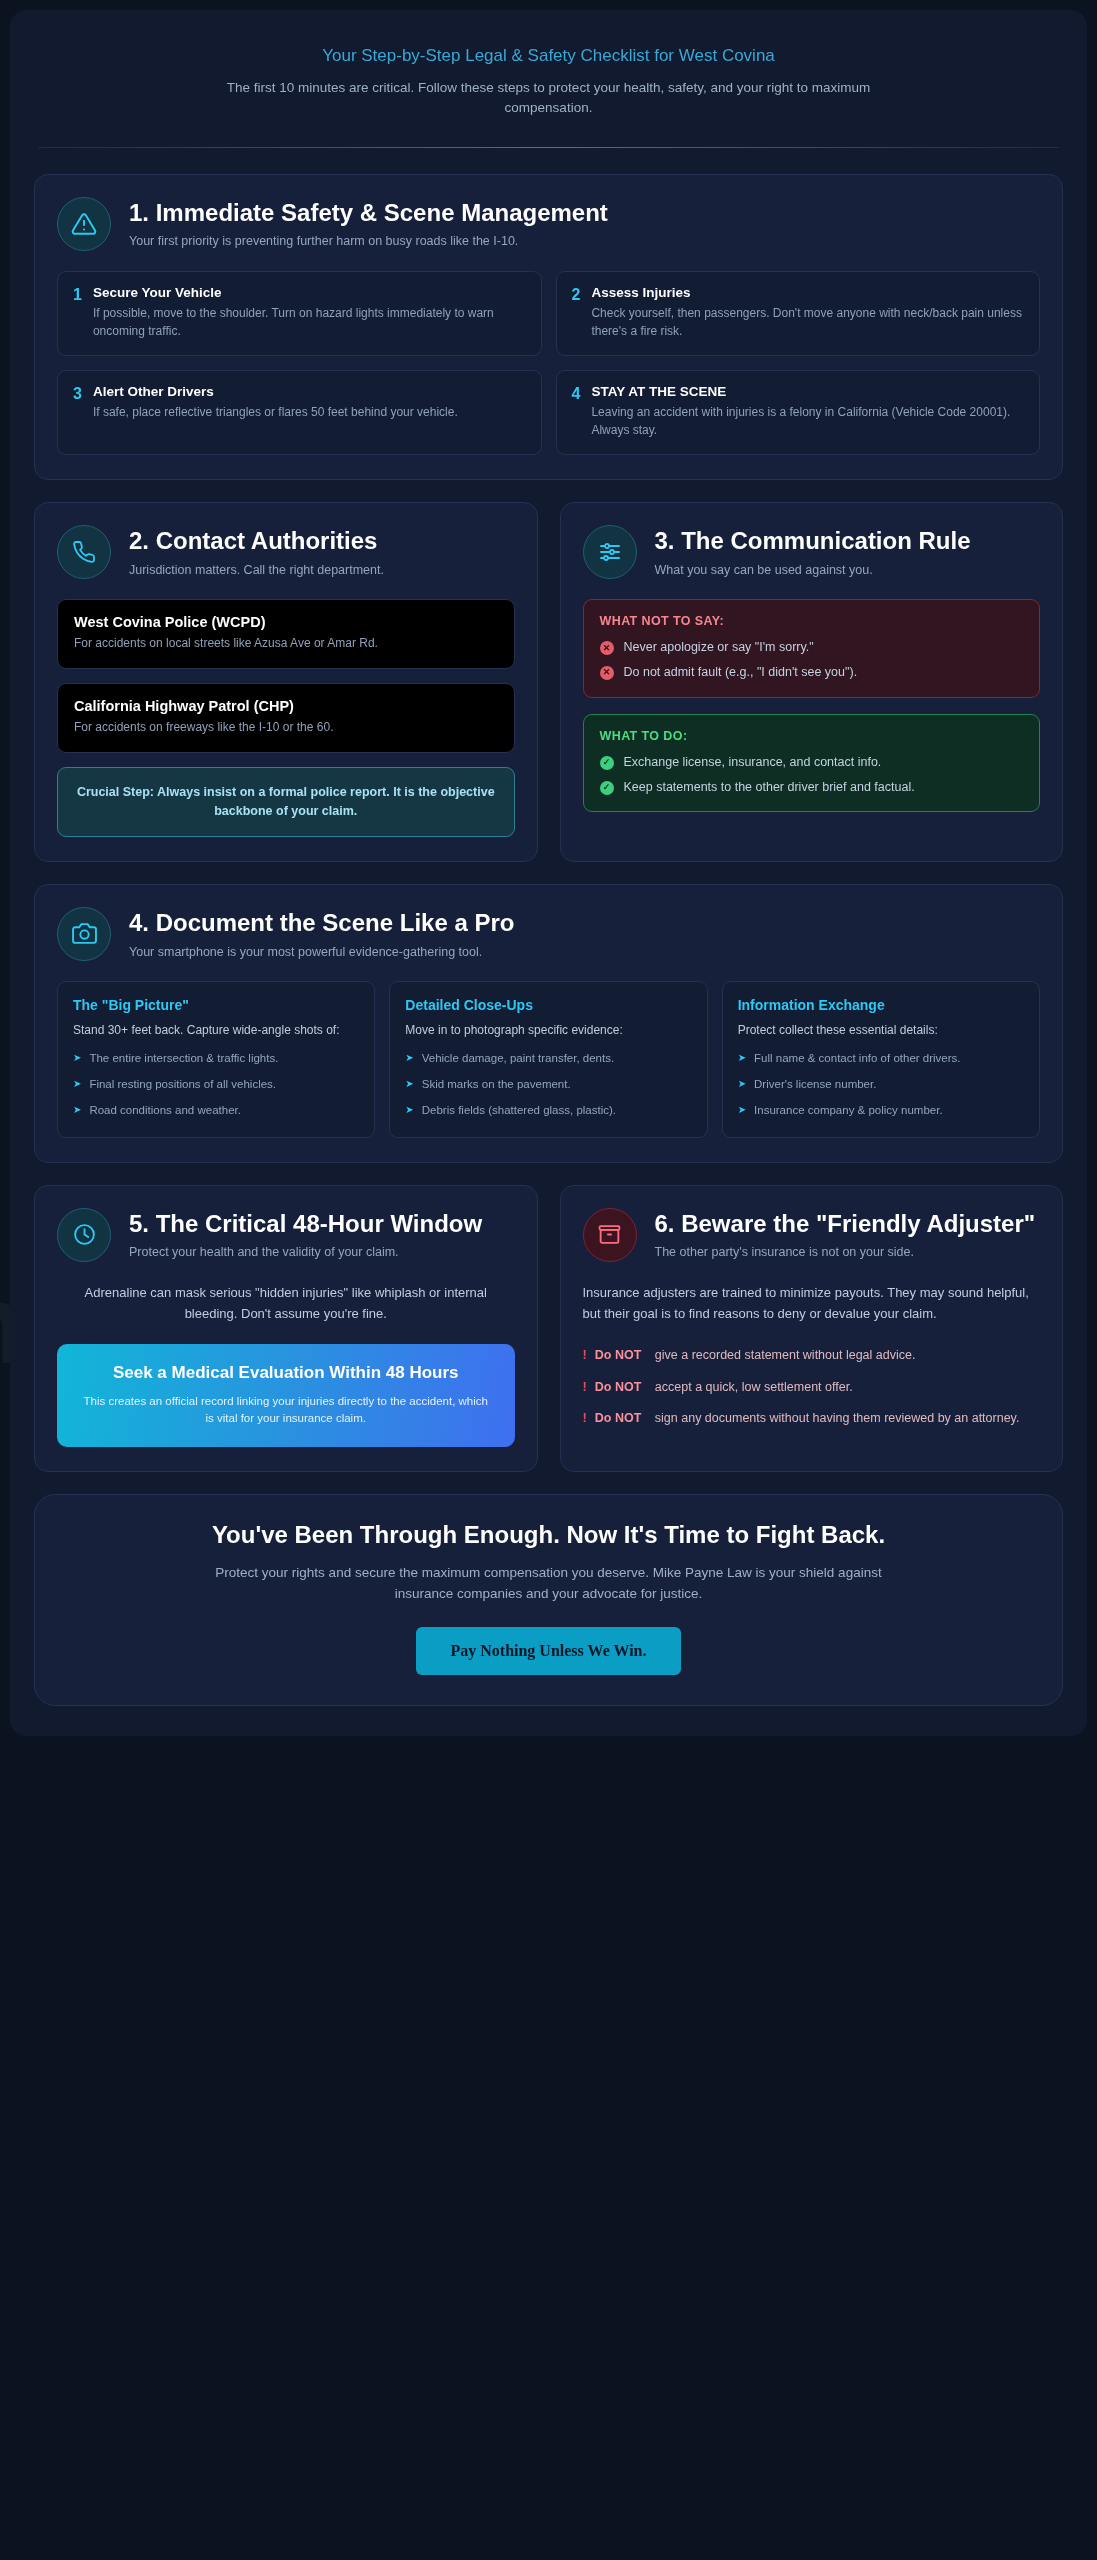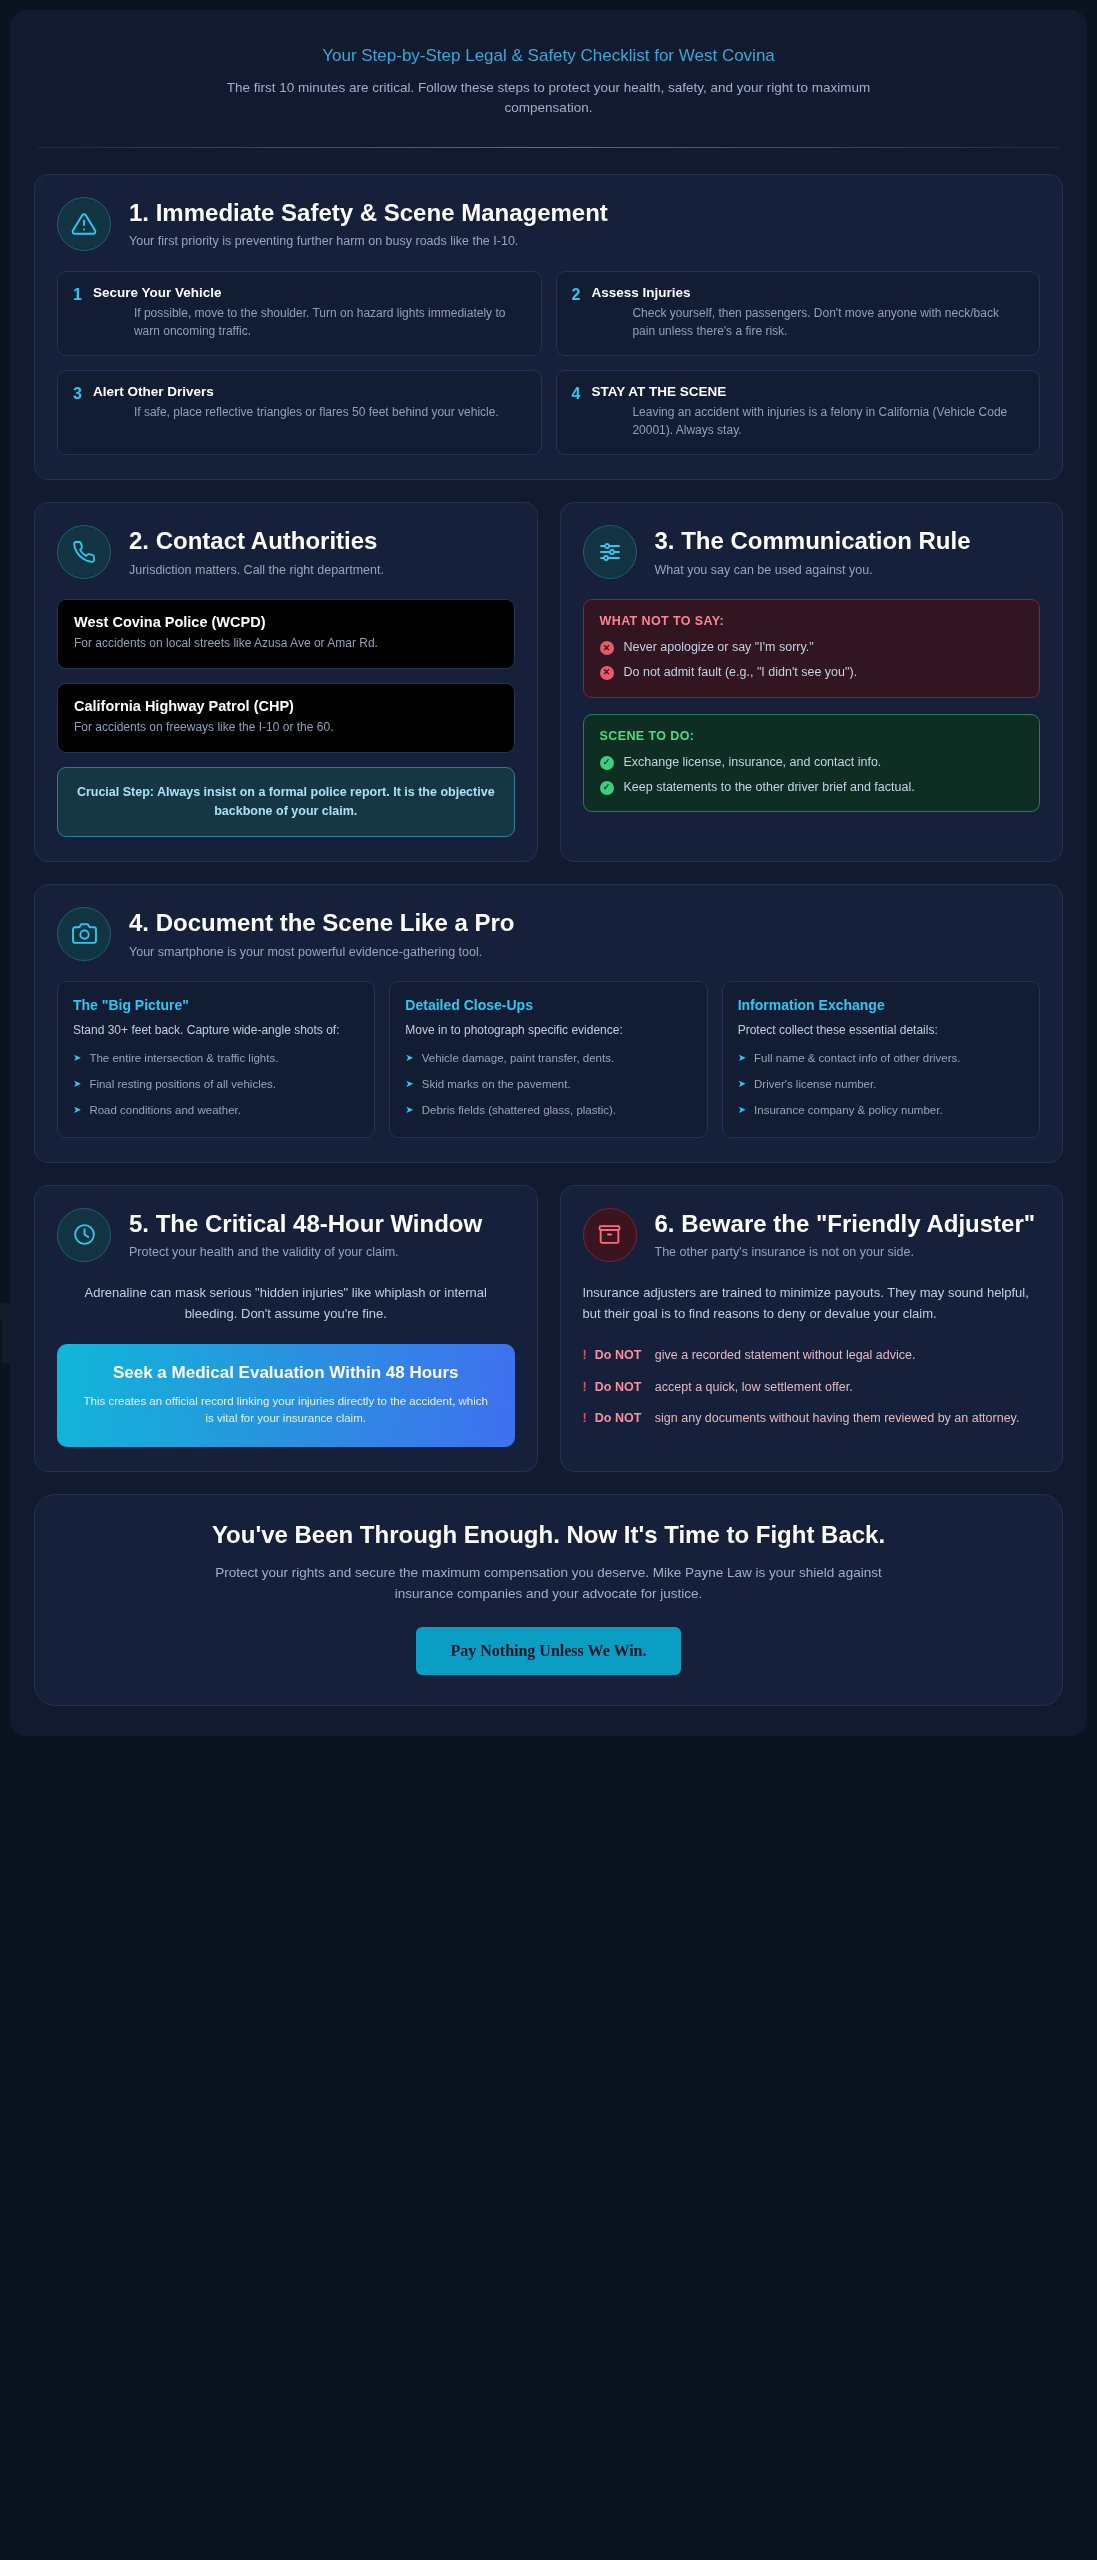--- a/index.html
+++ b/index.html
@@ -108,21 +108,21 @@
   .steps { display: grid; grid-template-columns: 1fr 1fr; gap: 14px; }
   .step {
     background: #121c33;
     border: 1px solid #243150;
     border-radius: 9px;
     padding: 13px 15px 15px 15px;
     display: flex; gap: 11px;
   }
   .step .num { color: #2ec9f3; font-size: 16px; font-weight: 700; line-height: 1.25; flex: 0 0 auto; }
   .step h3 { color: #ffffff; font-size: 13.5px; font-weight: 700; margin-bottom: 4px; }
-  .step p { color: #8fa1b8; font-size: 12px; line-height: 1.52; margin-left: 41px; }
+  .step p { color: #8fa1b8; font-size: 12px; line-height: 1.52; }
 
   
   .dept {
     background: #000000;
     border: 1px solid #243150;
     border-radius: 9px;
     padding: 14px 16px 16px 16px;
     margin-bottom: 14px;
   }
   .dept h3 { color: #ffffff; font-size: 14.5px; font-weight: 700; margin-bottom: 4px; }
@@ -326,21 +326,21 @@
               <span>Never apologize or say "I'm sorry."</span>
             </li>
             <li>
               <span class="bullet-ico x">✕</span>
               <span>Do not admit fault (e.g., "I didn't see you").</span>
             </li>
           </ul>
         </div>
 
         <div class="saybox good">
-          <h4>SCENE TO DO:</h4>
+          <h4>WHAT TO DO:</h4>
           <ul>
             <li>
               <span class="bullet-ico ck">✓</span>
               <span>Exchange license, insurance, and contact info.</span>
             </li>
             <li>
               <span class="bullet-ico ck">✓</span>
               <span>Keep statements to the other driver brief and factual.</span>
             </li>
           </ul>

